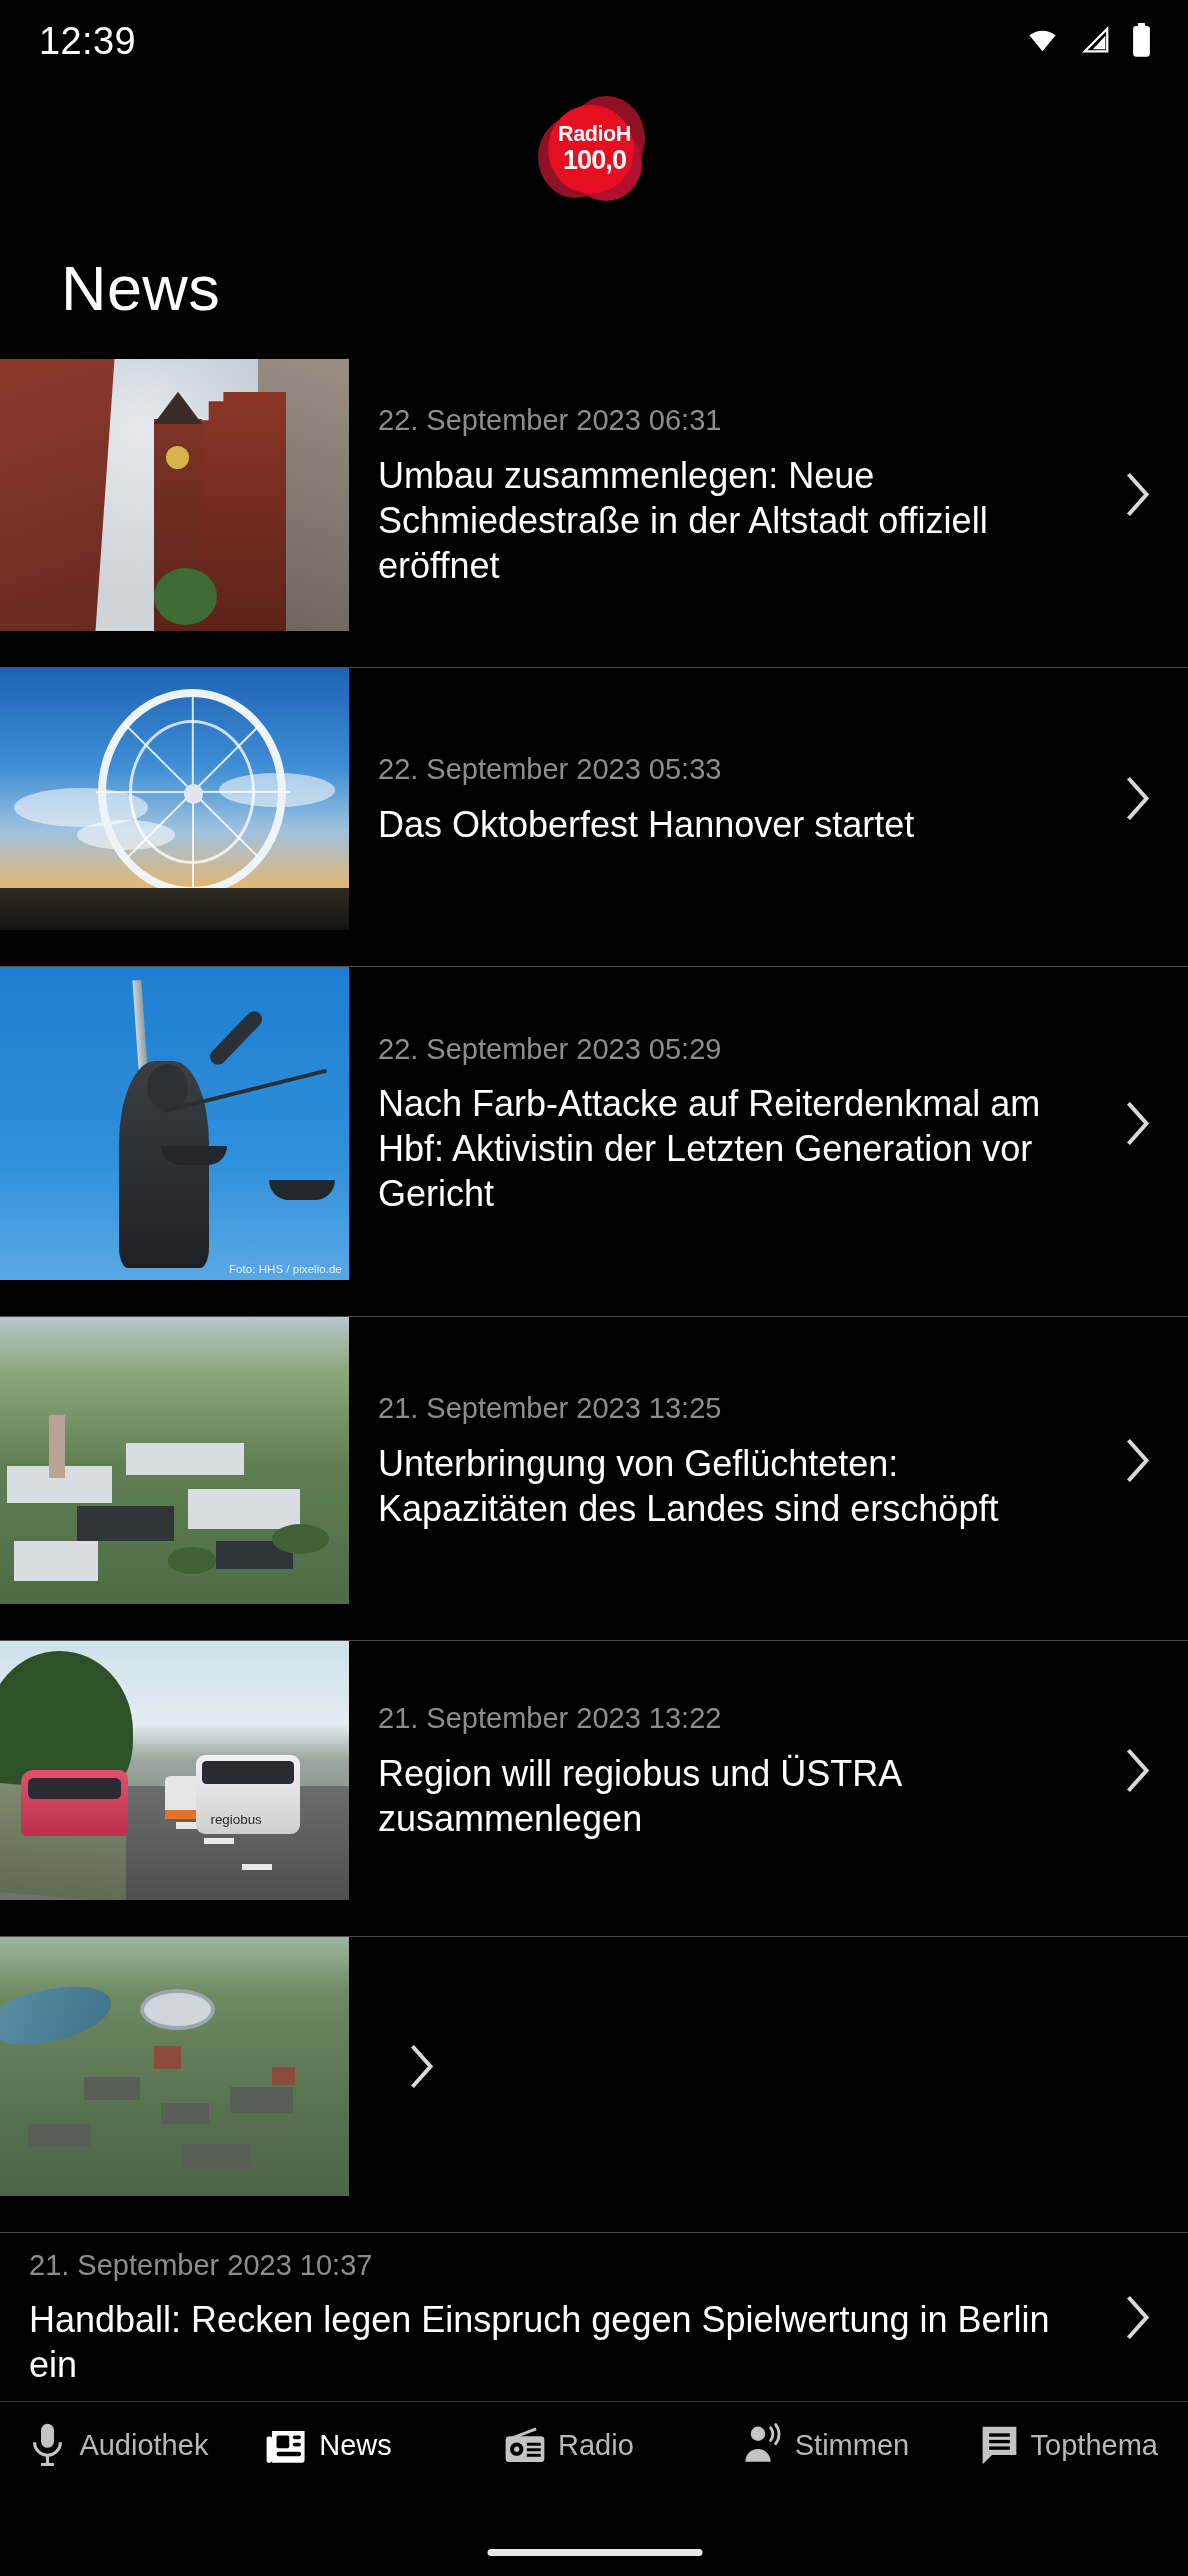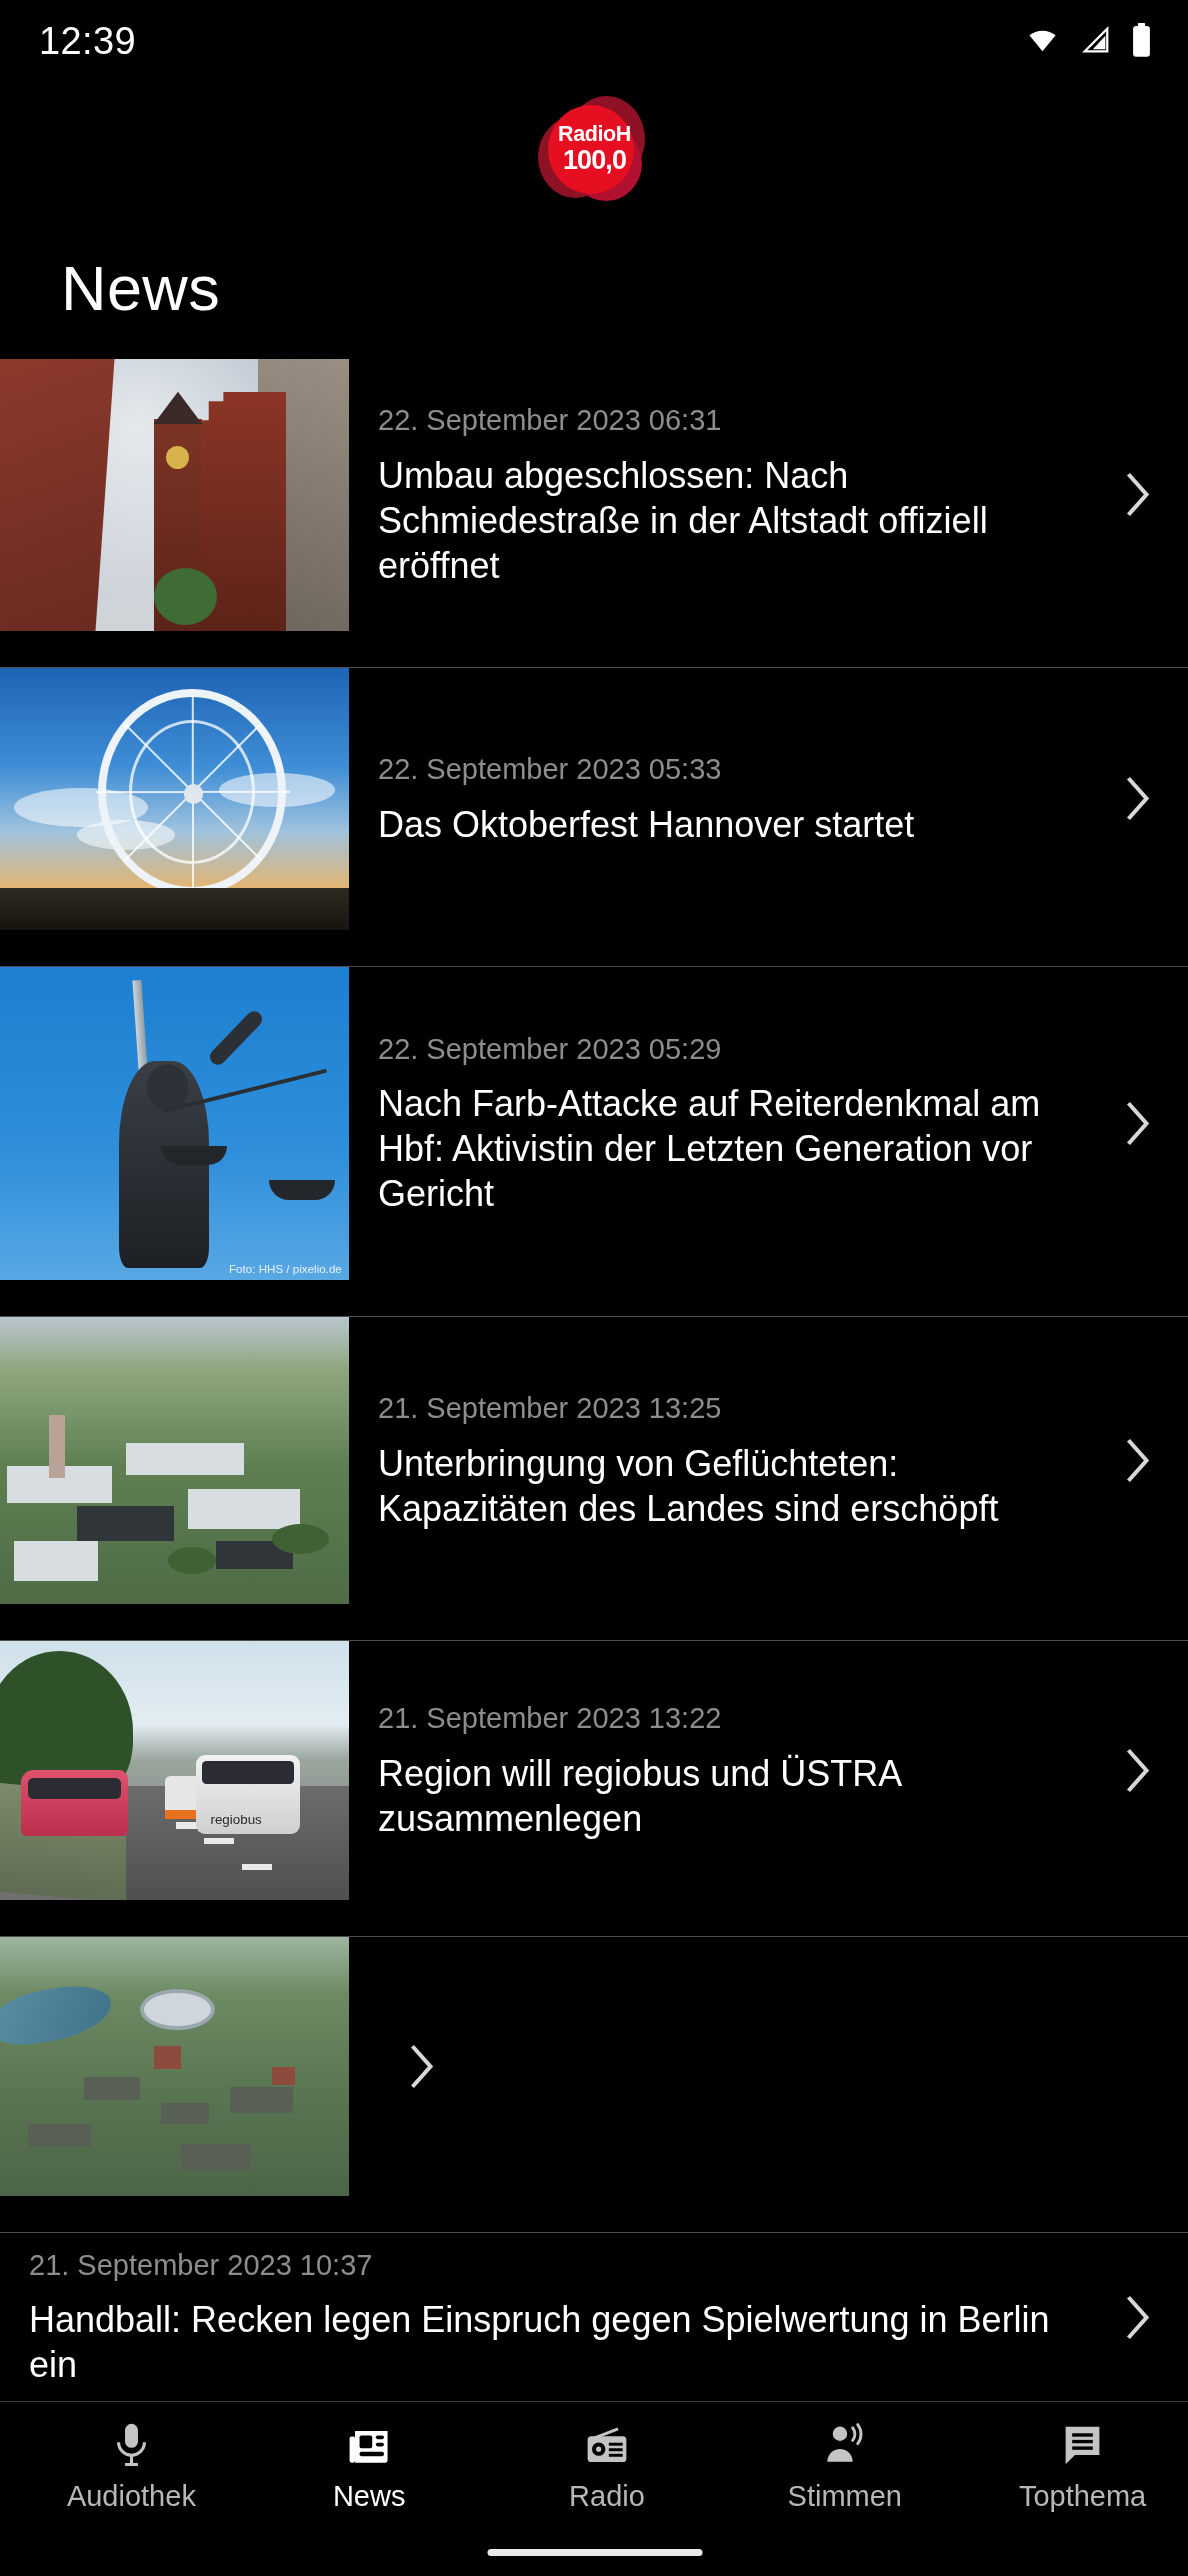--- a/index.html
+++ b/index.html
@@ -66,21 +66,21 @@
   .h1 { height:277px; } .h2 { height:268px; } .h3 { height:320px; }
   .h4 { height:293px; } .h5 { height:265px; } .h6 { height:265px; } .h7 { height:172px; }
 
   
   .bottomnav {
     flex:0 0 175px;
     border-top:1.8px solid #3a3a3a;
     display:flex; align-items:flex-start; justify-content:space-around;
     padding-top:16px;
   }
-  .nav-item { width:237px; display:flex; flex-direction:column; align-items:center; gap:9px;padding-left:25px; }
+  .nav-item { width:237px; display:flex; align-items:center; gap:9px;padding-left:25px; }
   .nav-ico { height:55px; display:flex; align-items:center; justify-content:center; }
   .nav-label { font-size:29px; color:#b8b8b8; line-height:1; }
   .nav-item.active .nav-label { color:#ffffff; }
   .home-bar {
     position:absolute; bottom:19.7px; left:50%; transform:translateX(-50%);
     width:215px; height:7.2px; border-radius:3.6px; background:#e8e8e8;
   }
 
   
   
@@ -264,21 +264,21 @@
           <span class="gable"></span>
             <span class="tower"></span>
             <span class="spire"></span>
           <span class="clock"></span>
             <span class="tree"></span>
         </div>
       </div>
       <div class="item-body">
         <div class="item-text">
           <div class="item-date">22. September 2023 06:31</div>
-          <div class="item-title">Umbau abgeschlossen: Nach Schmiedestraße in der Altstadt offiziell eröffnet</div>
+          <div class="item-title">Umbau zusammenlegen: Neue Schmiedestraße in der Altstadt offiziell eröffnet</div>
         </div>
         <div class="chev">
           <svg width="27" height="45" viewBox="0 0 12 20">
               <path fill="none" stroke="#d8d8d8" stroke-width="1.8" d="M2 1l8 9-8 9"></path>
             </svg>
         </div>
       </div>
     </div>
 
     <div class="news-item h2">

